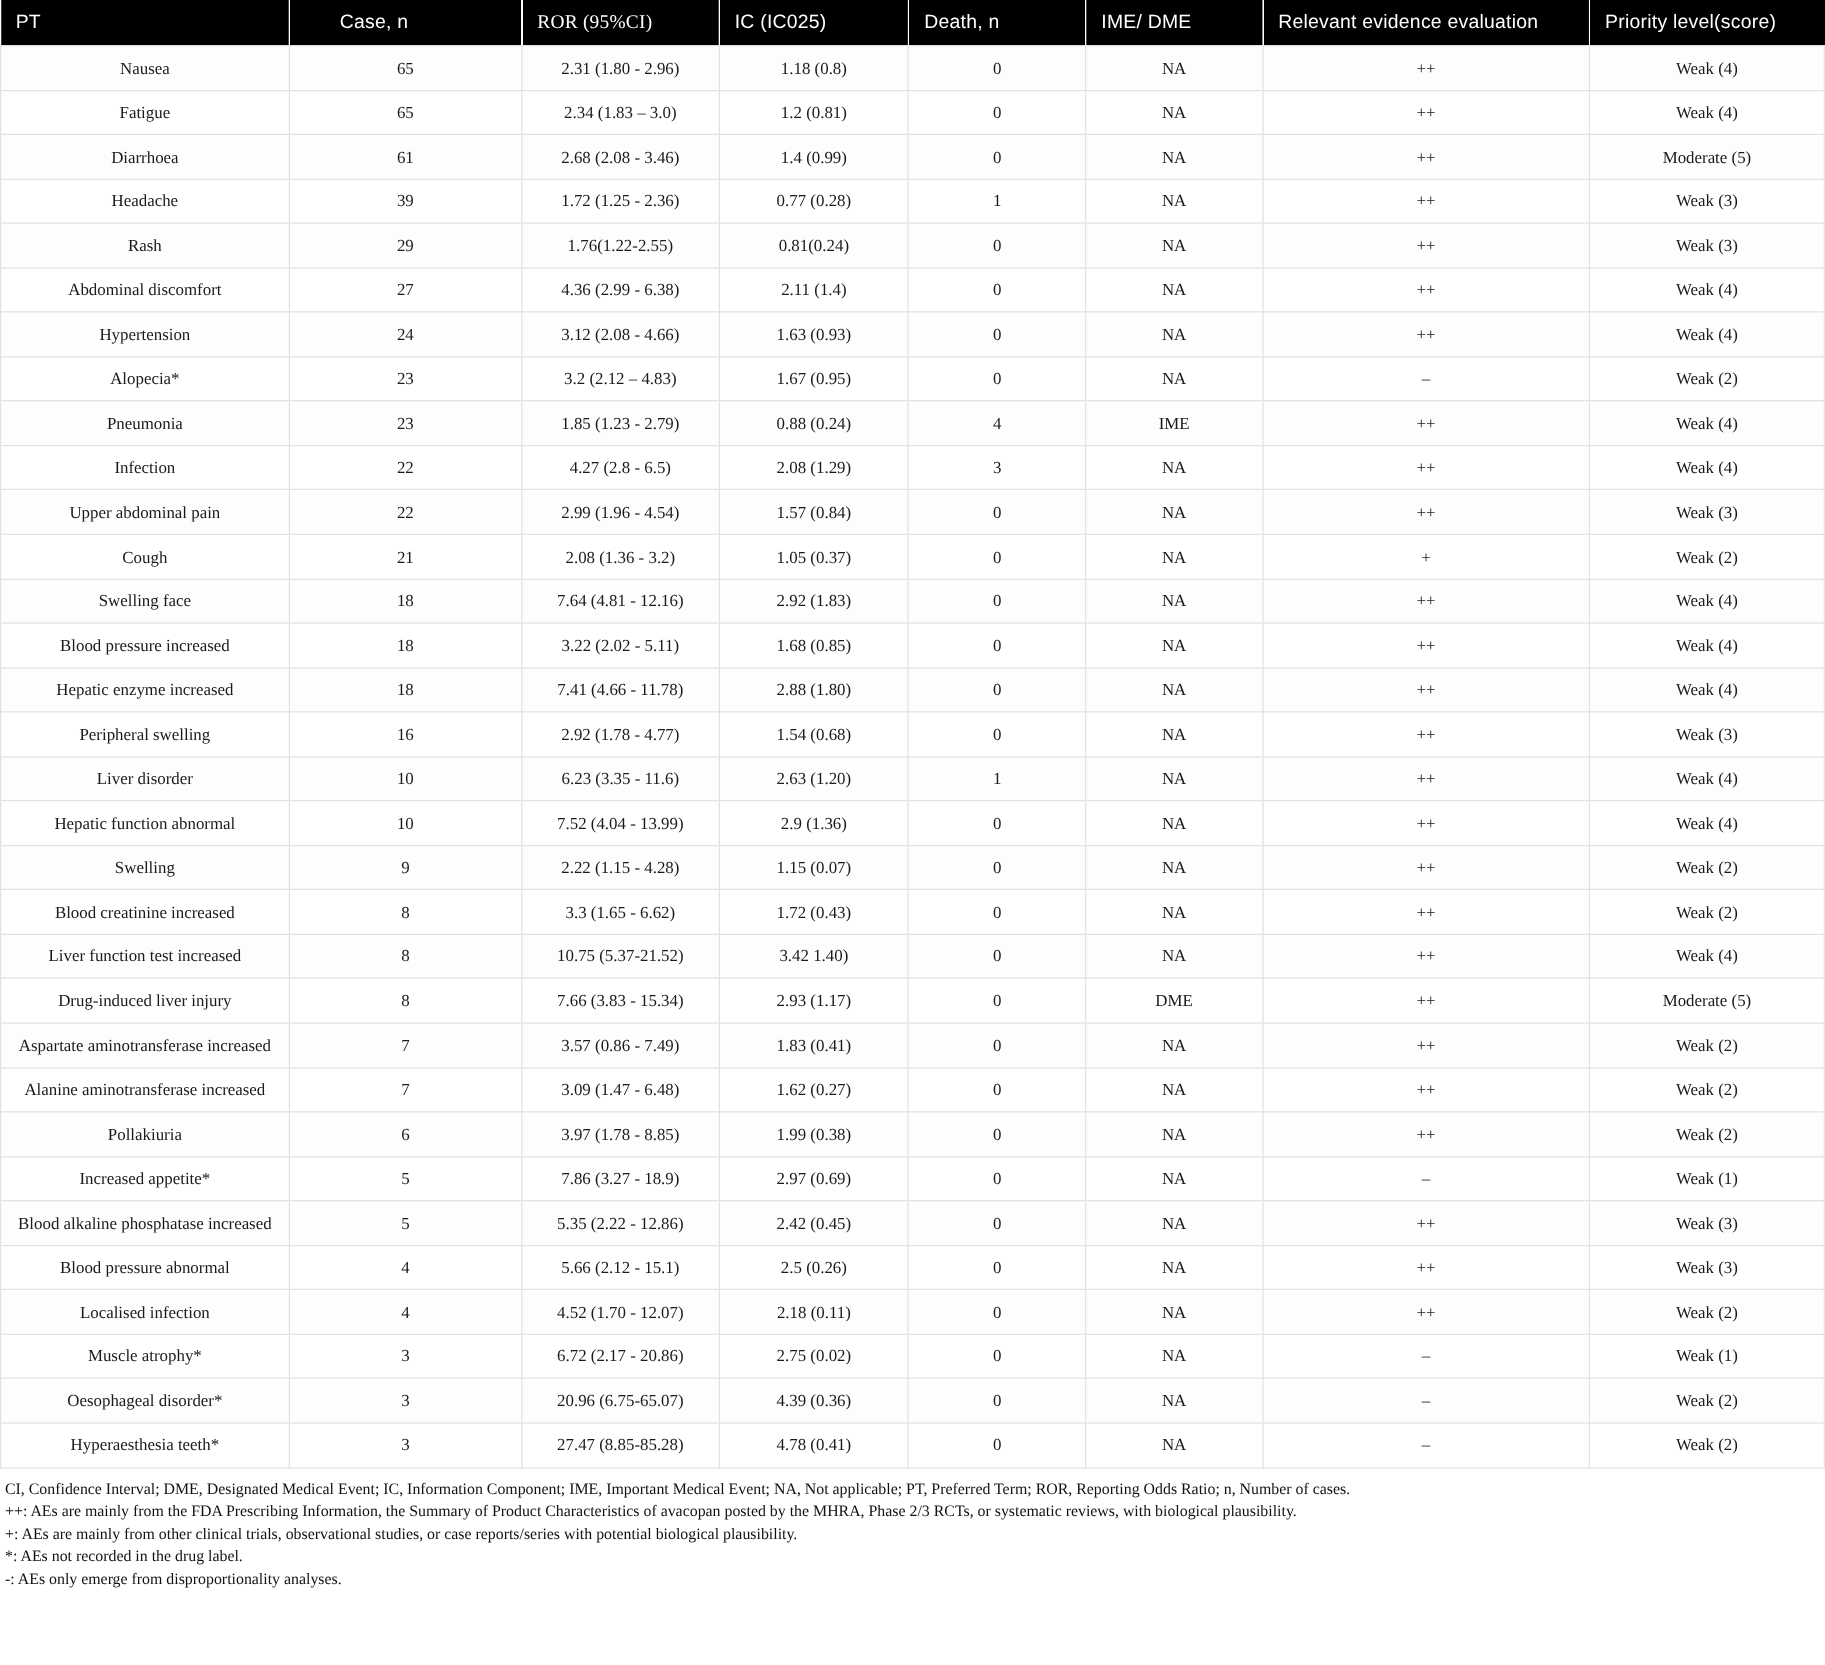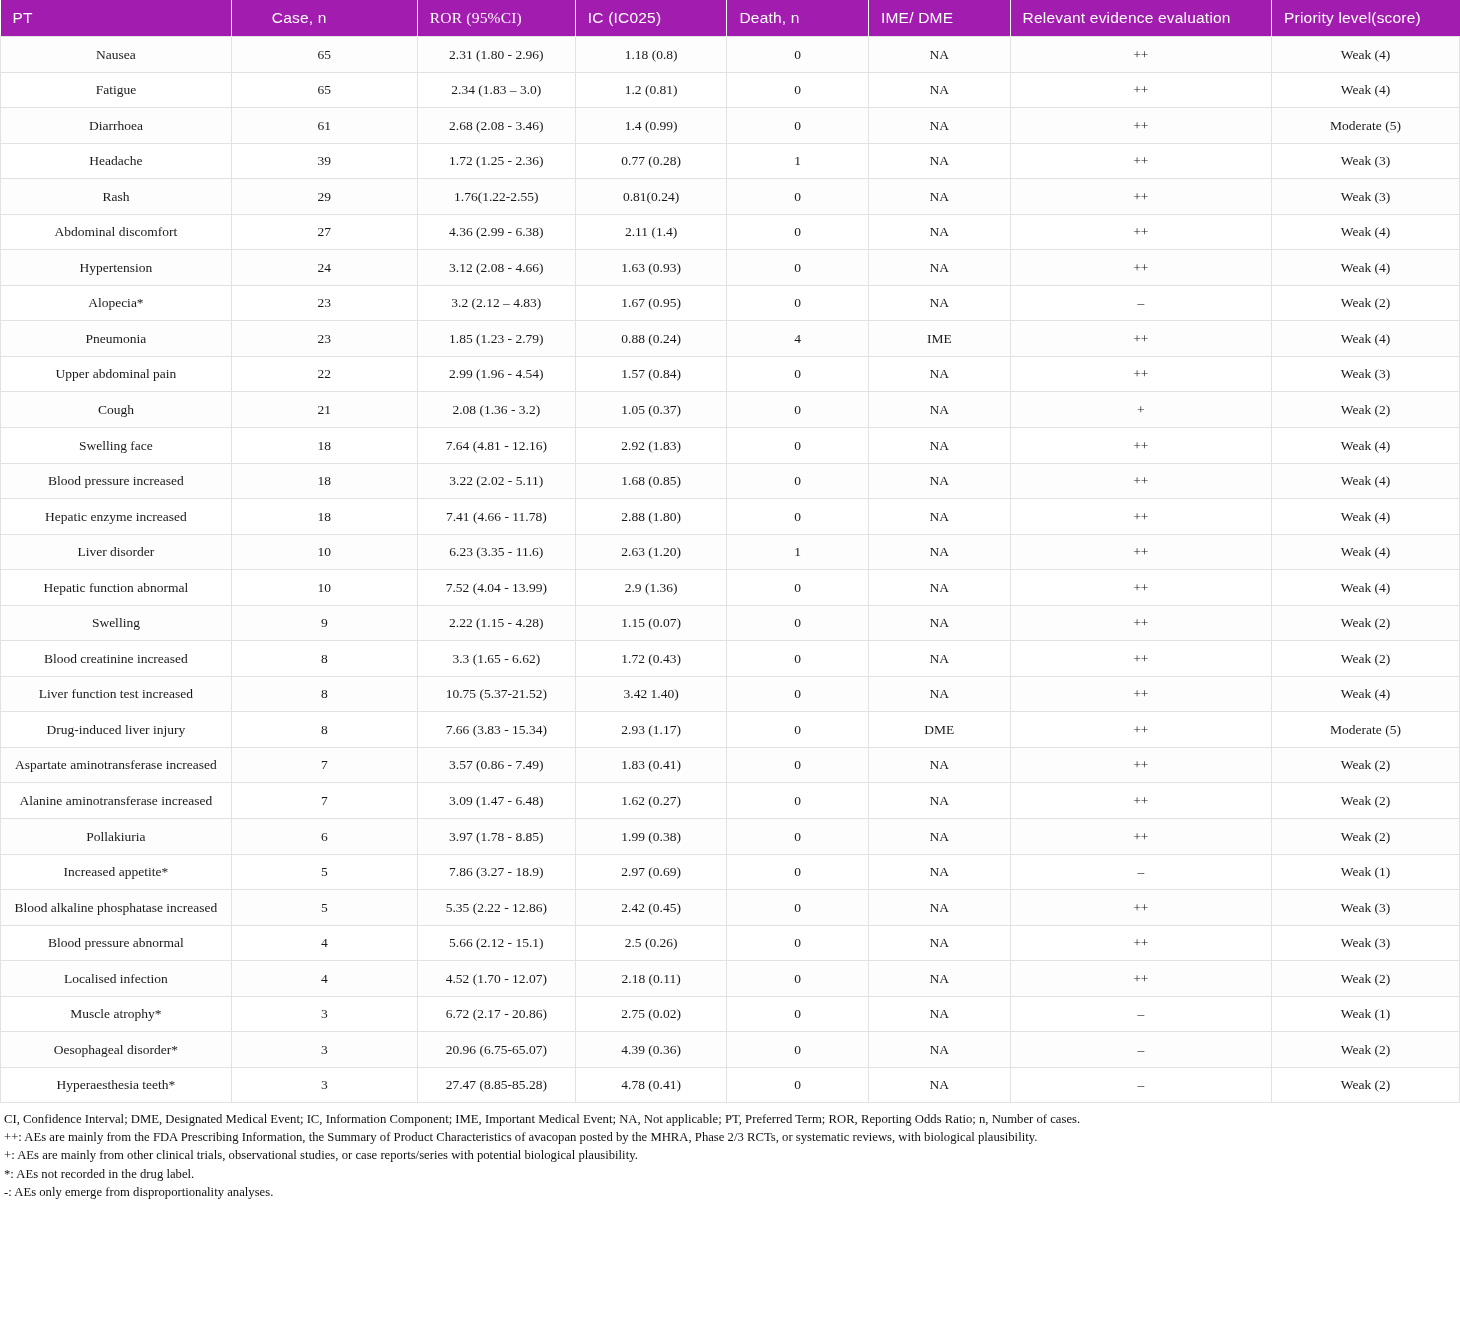--- a/index.html
+++ b/index.html
@@ -14,21 +14,21 @@
   }
   .table-wrap {
     width: 1460px;
   }
   table {
     width: 1460px;
     border-collapse: collapse;
     table-layout: fixed;
   }
   thead th {
-    background: #a21caf;
+    background: #000000;
     color: #ffffff;
     font-family: "Liberation Sans", sans-serif;
     font-size: 15.5px;
     font-weight: 400;
     text-align: left;
     vertical-align: middle;
     padding: 9px 12px;
     border-left: 1px solid rgba(255,255,255,0.25);
     letter-spacing: 0.2px;
     overflow: hidden;
@@ -169,20 +169,30 @@
           <td>Pneumonia</td>
           <td>23</td>
           <td>1.85 (1.23 - 2.79)</td>
           <td>0.88 (0.24)</td>
           <td>4</td>
           <td>IME</td>
           <td>++</td>
           <td>Weak (4)</td>
         </tr>
         <tr>
+          <td>Infection</td>
+          <td>22</td>
+          <td>4.27 (2.8 - 6.5)</td>
+          <td>2.08 (1.29)</td>
+          <td>3</td>
+          <td>NA</td>
+          <td>++</td>
+          <td>Weak (4)</td>
+        </tr>
+        <tr>
           <td>Upper abdominal pain</td>
           <td>22</td>
           <td>2.99 (1.96 - 4.54)</td>
           <td>1.57 (0.84)</td>
           <td>0</td>
           <td>NA</td>
           <td>++</td>
           <td>Weak (3)</td>
         </tr>
         <tr>
@@ -217,20 +227,30 @@
         </tr>
         <tr>
           <td>Hepatic enzyme increased</td>
           <td>18</td>
           <td>7.41 (4.66 - 11.78)</td>
           <td>2.88 (1.80)</td>
           <td>0</td>
           <td>NA</td>
           <td>++</td>
           <td>Weak (4)</td>
+        </tr>
+        <tr>
+          <td>Peripheral swelling</td>
+          <td>16</td>
+          <td>2.92 (1.78 - 4.77)</td>
+          <td>1.54 (0.68)</td>
+          <td>0</td>
+          <td>NA</td>
+          <td>++</td>
+          <td>Weak (3)</td>
         </tr>
         <tr>
           <td>Liver disorder</td>
           <td>10</td>
           <td>6.23 (3.35 - 11.6)</td>
           <td>2.63 (1.20)</td>
           <td>1</td>
           <td>NA</td>
           <td>++</td>
           <td>Weak (4)</td>

